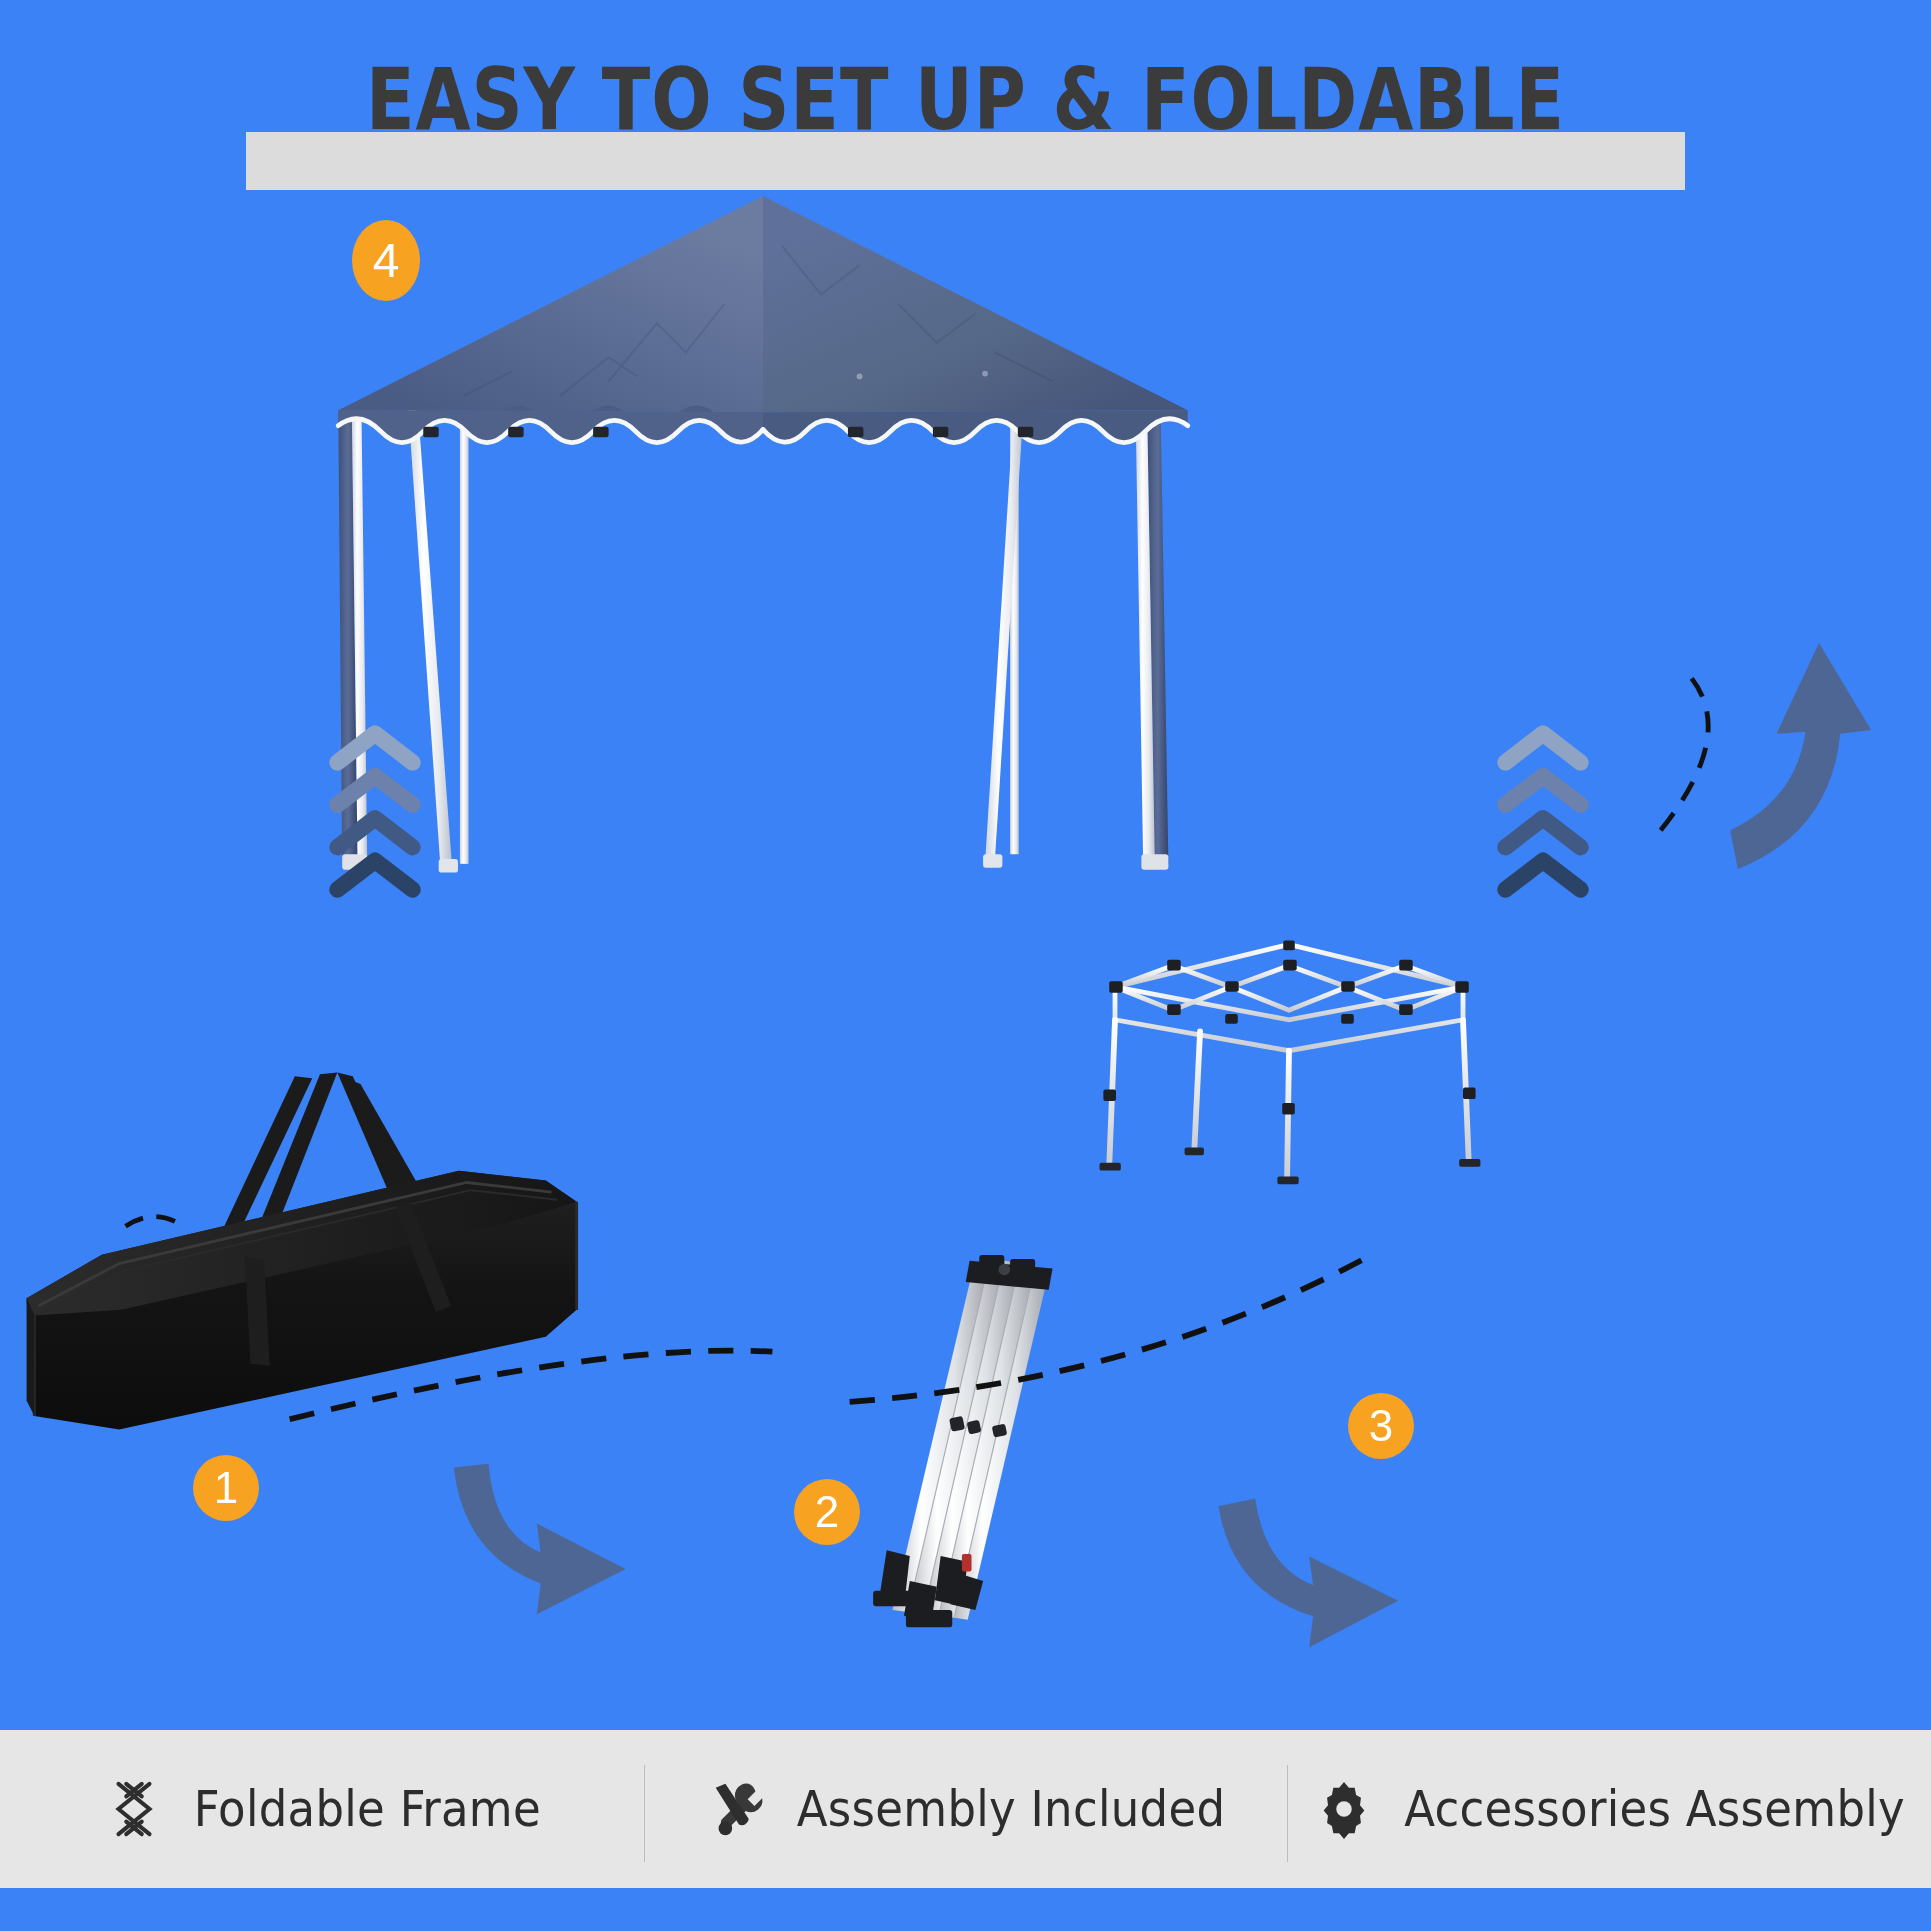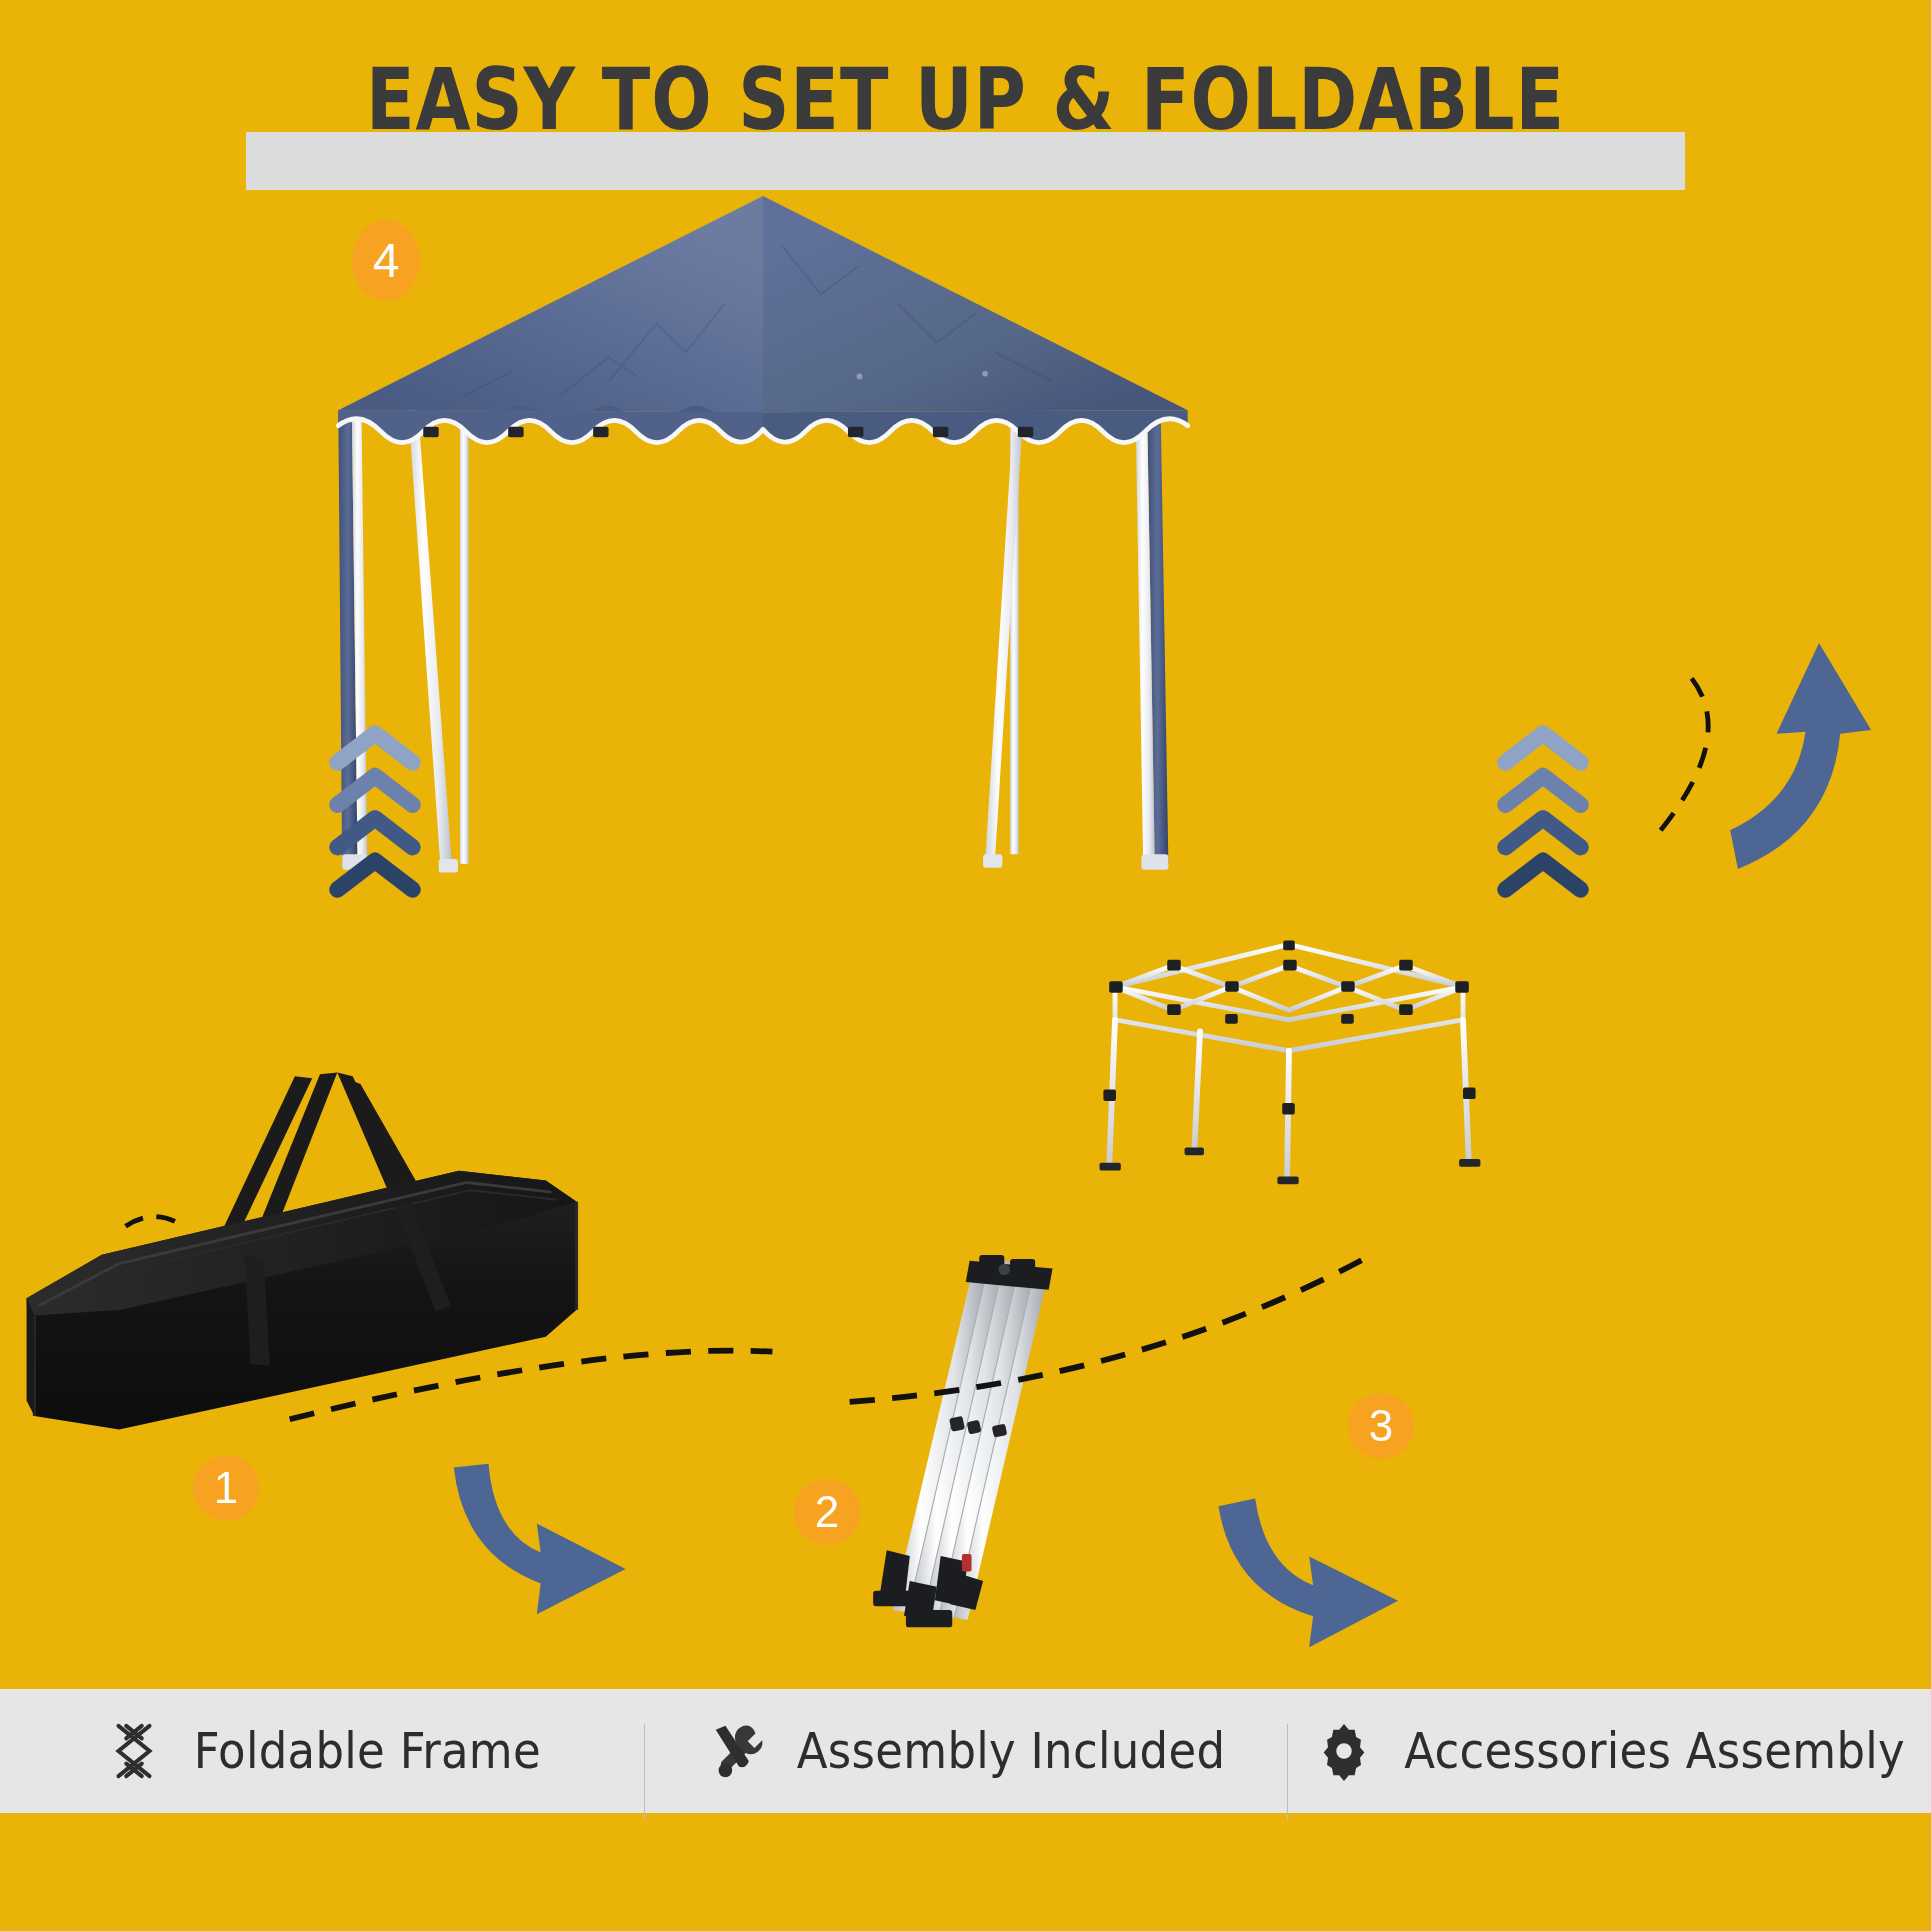--- a/index.html
+++ b/index.html
@@ -3,21 +3,21 @@
 <meta charset="utf-8">
 <style>
   * { margin:0; padding:0; box-sizing:border-box; }
   html,body { width:1931px; height:1931px; }
   body {
     font-family:"Liberation Sans", sans-serif;
     background:#ffffff;
     position:relative;
     overflow:hidden;
   }
-  #stage { position:absolute; inset:0; width:1931px; height:1931px; background:#eab308;padding-left:18px; }
+  #stage { position:absolute; inset:0; width:1931px; height:1931px; background:#3b82f6;padding-left:18px; }
 
   
   .title-banner{
     position:absolute;
     left:246px; top:132px; width:1439px; height:58px;
     background:#dcdcdc;
   }
   .title-text{
     position:absolute;
     left:0; top:50px; width:1931px;
@@ -67,21 +67,21 @@
   .folded-wrap{ position:absolute; left:850px; top:1226px; width:299px; height:415px; }
 
   
   .frame3-wrap{ position:absolute; left:1086px; top:927px; width:406px; height:261px; }
 
   
   .flow-svg{ position:absolute; left:0; top:0; width:1931px; height:1931px; pointer-events:none; }
 
   
   .footer{
-    position:absolute; left:0; top:1689px; width:1931px; height:124px;
+    position:absolute; left:0; top:1730px; width:1931px; height:158px;
     background:#e6e6e6;
     display:flex; align-items:center;
   }
   .feat{
     flex:1 1 0;
     display:flex; align-items:center; justify-content:center;
     gap:29px;
     height:100%;
     position:relative;
   }

